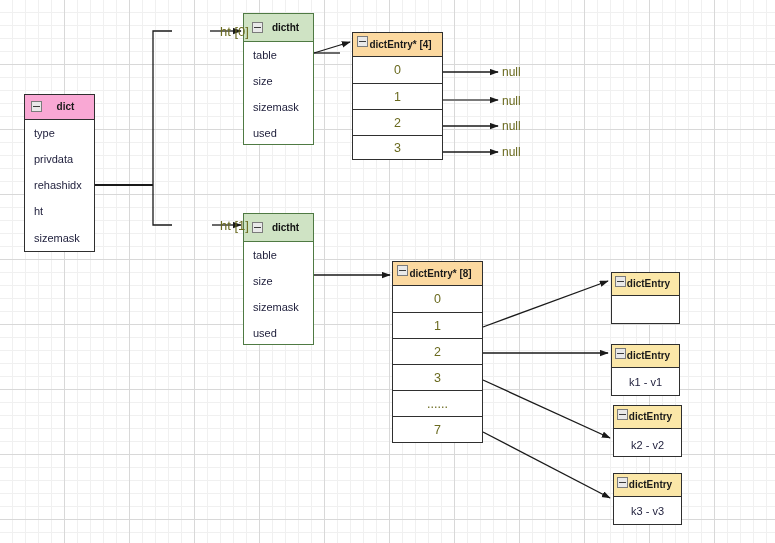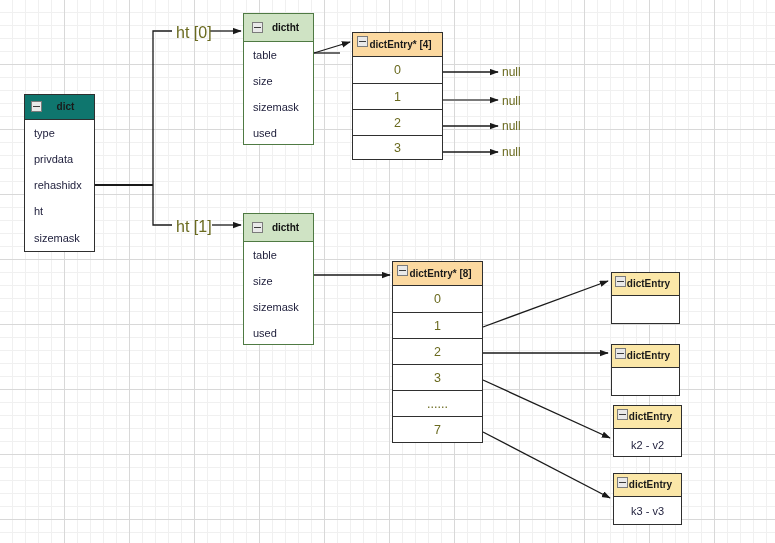--- a/index.html
+++ b/index.html
@@ -73,21 +73,21 @@
   }
   .row-center {
     justify-content: center;
   }
   .row-div {
     border-top: 1px solid #2f2f2f;
   }
 
   
   #dict-node .node-header {
-    background: #0f766e;
+    background: #f9a8d4;
   }
   
   .dictht-node { border-color: #4f7a43; }
   .dictht-node .node-header {
     background: #cfe3c4;
     border-bottom: 1px solid #4f7a43;
     color: #111;
   }
   .dictht-node .row { color: #1d1d3a; }
 
@@ -102,25 +102,26 @@
 
   
   .entry-node .node-header {
     background: #fbe7a8;
     color: #1a1a1a;
   }
   .entry-node .row { color: #1d1d3a; }
 
   .edge-label {
     position: absolute;
-    font-size: 16px;
+    font-size: 13px;
     color: #6a6a1f;
     background: transparent;
     white-space: nowrap;
     z-index: 6;
+    margin-left: 44px;
   }
   .nullbl {
     position: absolute;
     font-size: 12px;
     color: #6a6a1f;
     white-space: nowrap;
     z-index: 6;
   }
   svg.wires {
     position: absolute;
@@ -244,20 +245,21 @@
       <span class="collapse-box" style="left:3px; top:3px;"></span>
       <span style="margin-left:6px;">dictEntry</span>
     </div>
   </div>
 
   <div class="node entry-node" style="left:611px; top:344px; width:69px; height:52px;">
     <div class="node-header" style="height:23px;">
       <span class="collapse-box" style="left:3px; top:3px;"></span>
       <span style="margin-left:6px;">dictEntry</span>
     </div>
+    <div class="row row-center" style="height:28px;">k1 -  v1</div>
   </div>
 
   <div class="node entry-node" style="left:613px; top:405px; width:69px; height:52px;">
     <div class="node-header" style="height:23px;">
       <span class="collapse-box" style="left:3px; top:3px;"></span>
       <span style="margin-left:6px;">dictEntry</span>
     </div>
     <div class="row row-center" style="height:31px;">k2 -  v2</div>
   </div>
 

